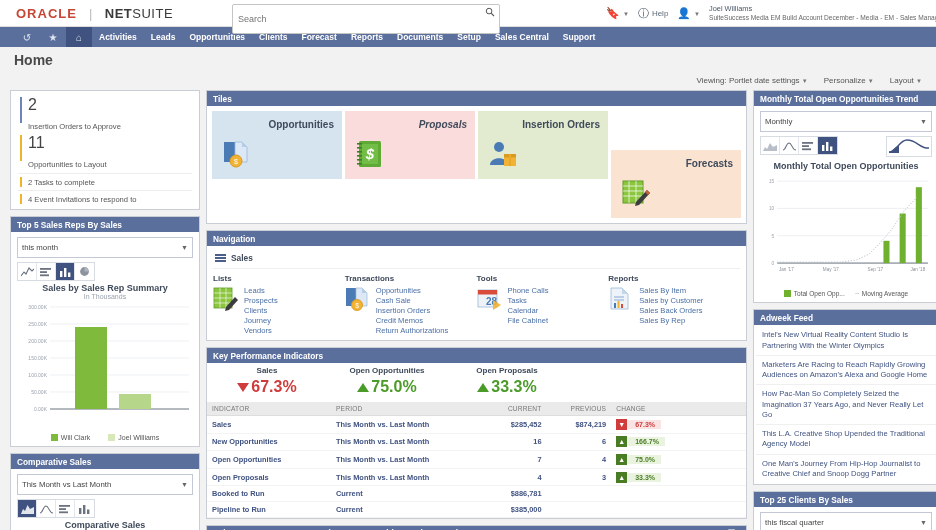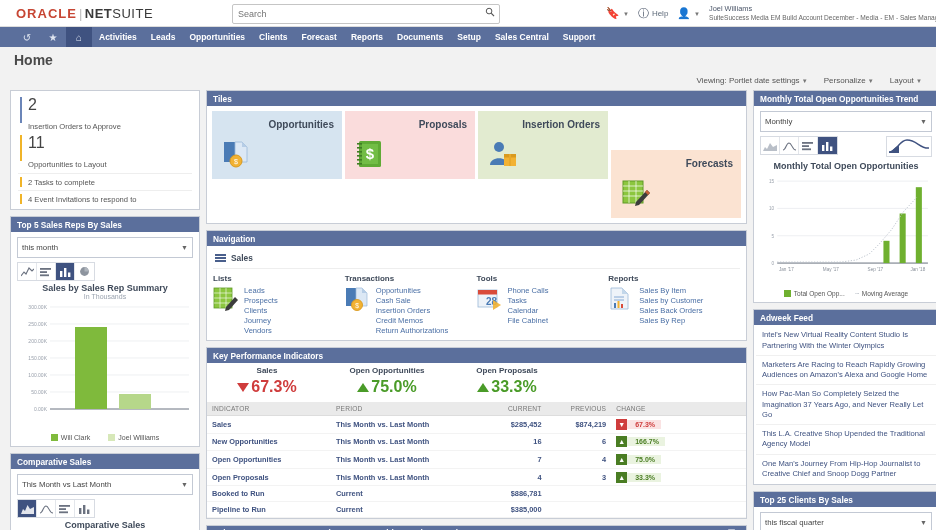--- a/index.html
+++ b/index.html
@@ -10,28 +10,28 @@
     background: #f2f2f2;
     color: #333;
     overflow: hidden;
   }
 
   
   .topbar {
     height: 27px; background: #fff; border-bottom: 1px solid #ddd;
     display: flex; align-items: center; padding: 0 8px; position: relative;
   }
-  .brand { font-size: 13px; letter-spacing: .5px; display: flex; align-items: center; gap: 2px; margin-left: 8px;}
+  .brand { font-size: 13px; letter-spacing: .5px; display: flex; align-items: center; gap: 12px; margin-left: 8px;}
   .brand .oracle { color: #c74634; font-weight: bold; font-size: 13px; letter-spacing: 1px;}
   .brand .sep { color: #bbb; font-weight: 300; }
   .brand .ns-bold { color: #3a3a3a; font-weight: bold; }
   .brand .ns-light { color: #3a3a3a; font-weight: normal; }
   .searchwrap { position: absolute; left: 232px; top: 4px; width: 268px; }
   .searchwrap input {
-    width: 100%; height: 20px; border: 1px solid #c5c5c5; border-radius: 2px;
+    width: 100%; height: 30px; border: 1px solid #c5c5c5; border-radius: 2px;
     font-size: 9px; padding: 0 20px 0 5px; color: #555;
     font-family: "Liberation Sans", sans-serif; background:#fff;
   }
   .searchwrap .sicon { position: absolute; right: 5px; top: 3px; color: #666; font-size: 10px; }
   .topright { position: absolute; right: 12px; top: 0; height: 27px; display: flex; align-items: center; gap: 9px; }
   .tr-item { display: flex; align-items: center; gap: 3px; color: #5f6b7a; font-size: 8px; }
   .tr-glyph { font-size: 11px; color: #4a5568; }
   .caret { font-size: 6px; color: #777; }
   .userblock { line-height: 1.15; font-size: 7.2px; color: #4a5568; max-width: 215px; }
   .userblock .uname { font-size: 7.4px; }
@@ -117,21 +117,21 @@
   .lg-dash { font-size: 7px; color: #b0b6c0; letter-spacing:-1px;}
 
   
   .tiles { display: flex; gap: 3px; }
   .tile {
     flex: 1; height: 68px; position: relative; display: flex; align-items: flex-start;
     padding: 7px;
   }
   .tile .tlabel { position: absolute; right: 8px; top: 8px; font-size: 10px; font-weight: bold; color: #3f4a5a; }
   .tile.blue { background: #d6e4f0; }
-  .tile.pink { background: #fadcdc; }
+  .tile.pink { background: #fadcdc; font-style: italic; }
   .tile.green { background: #e2ebd0; }
   .tile.peach { background: #fbe3d2; margin-top: 39px; }
   .tile .ticon { position: absolute; left: 10px; bottom: 8px; }
 
   
   .nav-sales { display: flex; align-items: center; gap: 5px; font-size: 8.4px; font-weight: bold; color: #3f4a5a; padding: 2px 0 5px 2px; border-bottom: 1px solid #eee;}
   .hamburger { display: inline-flex; flex-direction: column; gap: 1.5px; }
   .hamburger i { display: block; width: 11px; height: 1.6px; background: #4a5f8c; }
   .navgrid { display: flex; padding-top: 5px; }
   .navcol { flex: 1; }

